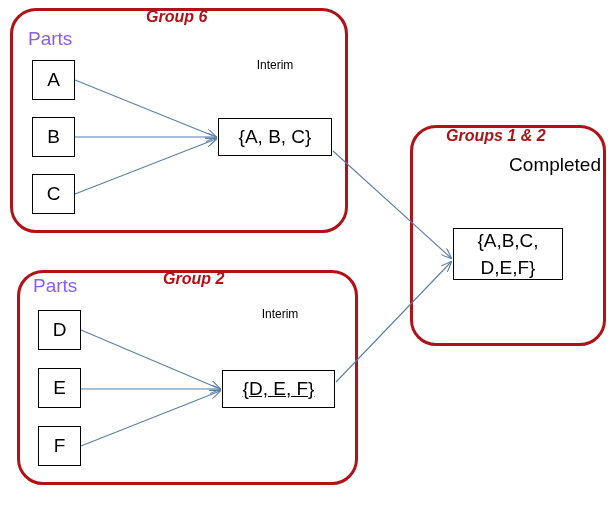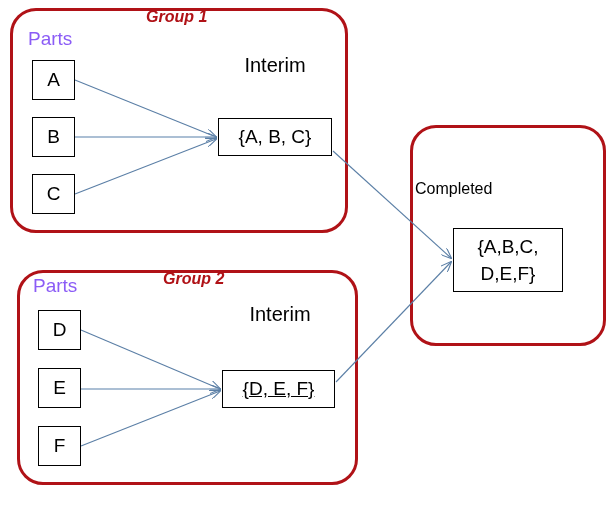--- a/index.html
+++ b/index.html
@@ -70,21 +70,21 @@
     align-items: center;
     justify-content: center;
     font-size: 19px;
     color: #000000;
     z-index: 3;
   }
 
   .deliv-title {
     position: absolute;
     color: #000000;
-    font-size: 20px;
+    font-size: 12px;
     line-height: 25px;
     text-align: center;
     white-space: nowrap;
     z-index: 3;
   }
   #deliv1-title { left: 200px; top: 53px;  width: 150px; }
   #deliv2-title { left: 205px; top: 302px; width: 150px; }
 
   .set-box {
     position: absolute;
@@ -95,44 +95,44 @@
     align-items: center;
     justify-content: center;
     font-size: 19px;
     color: #000000;
     z-index: 3;
     text-align: center;
   }
   #deliv1-box { left: 218px; top: 118px; width: 114px; height: 38px; }
   #deliv2-box { left: 222px; top: 370px; width: 113px; height: 38px; text-decoration: underline; }
   #whole-box  {
-    left: 453px; top: 228px; width: 110px; height: 64px;
+    left: 453px; top: 228px; width: 110px; height: 52px;
     line-height: 27px;
     flex-direction: column;
   }
 
   .whole-title {
     position: absolute;
     left: 415px;
-    top: 176px;
+    top: 152px;
     width: 186px;
-    text-align: left;
-    font-size: 16px;
+    text-align: right;
+    font-size: 19px;
     line-height: 26px;
     color: #000000;
     z-index: 3;
   }
 </style>
 </head>
 <body>
 
 <div id="canvas">
 
   <div class="group-box" id="group1"></div>
-  <div class="group-label" id="group1-label">Group 1</div>
+  <div class="group-label" id="group1-label">Group 6</div>
   <div class="parts-label" id="parts1-label">Parts</div>
 
   <div class="part-box" style="left:32px; top:60px; width:43px; height:40px;">A</div>
   <div class="part-box" style="left:32px; top:117px; width:43px; height:40px;">B</div>
   <div class="part-box" style="left:32px; top:174px; width:43px; height:40px;">C</div>
 
   <div class="deliv-title" id="deliv1-title">
     <div>Interim</div>
   </div>
   <div class="set-box" id="deliv1-box">{A, B, C}</div>
@@ -144,20 +144,21 @@
   <div class="part-box" style="left:38px; top:310px; width:43px; height:40px;">D</div>
   <div class="part-box" style="left:38px; top:368px; width:43px; height:40px;">E</div>
   <div class="part-box" style="left:38px; top:426px; width:43px; height:40px;">F</div>
 
   <div class="deliv-title" id="deliv2-title">
     <div>Interim</div>
   </div>
   <div class="set-box" id="deliv2-box">{D, E, F}</div>
 
   <div class="group-box" id="group12"></div>
+  <div class="group-label" id="group12-label">Groups 1 &amp; 2</div>
   <div class="whole-title">
     <div>Completed</div>
   </div>
   <div class="set-box" id="whole-box">
     <div>{A,B,C,</div>
     <div>D,E,F}</div>
   </div>
 
   <svg class="layer arrows" viewBox="0 0 614 507">
     <defs>

